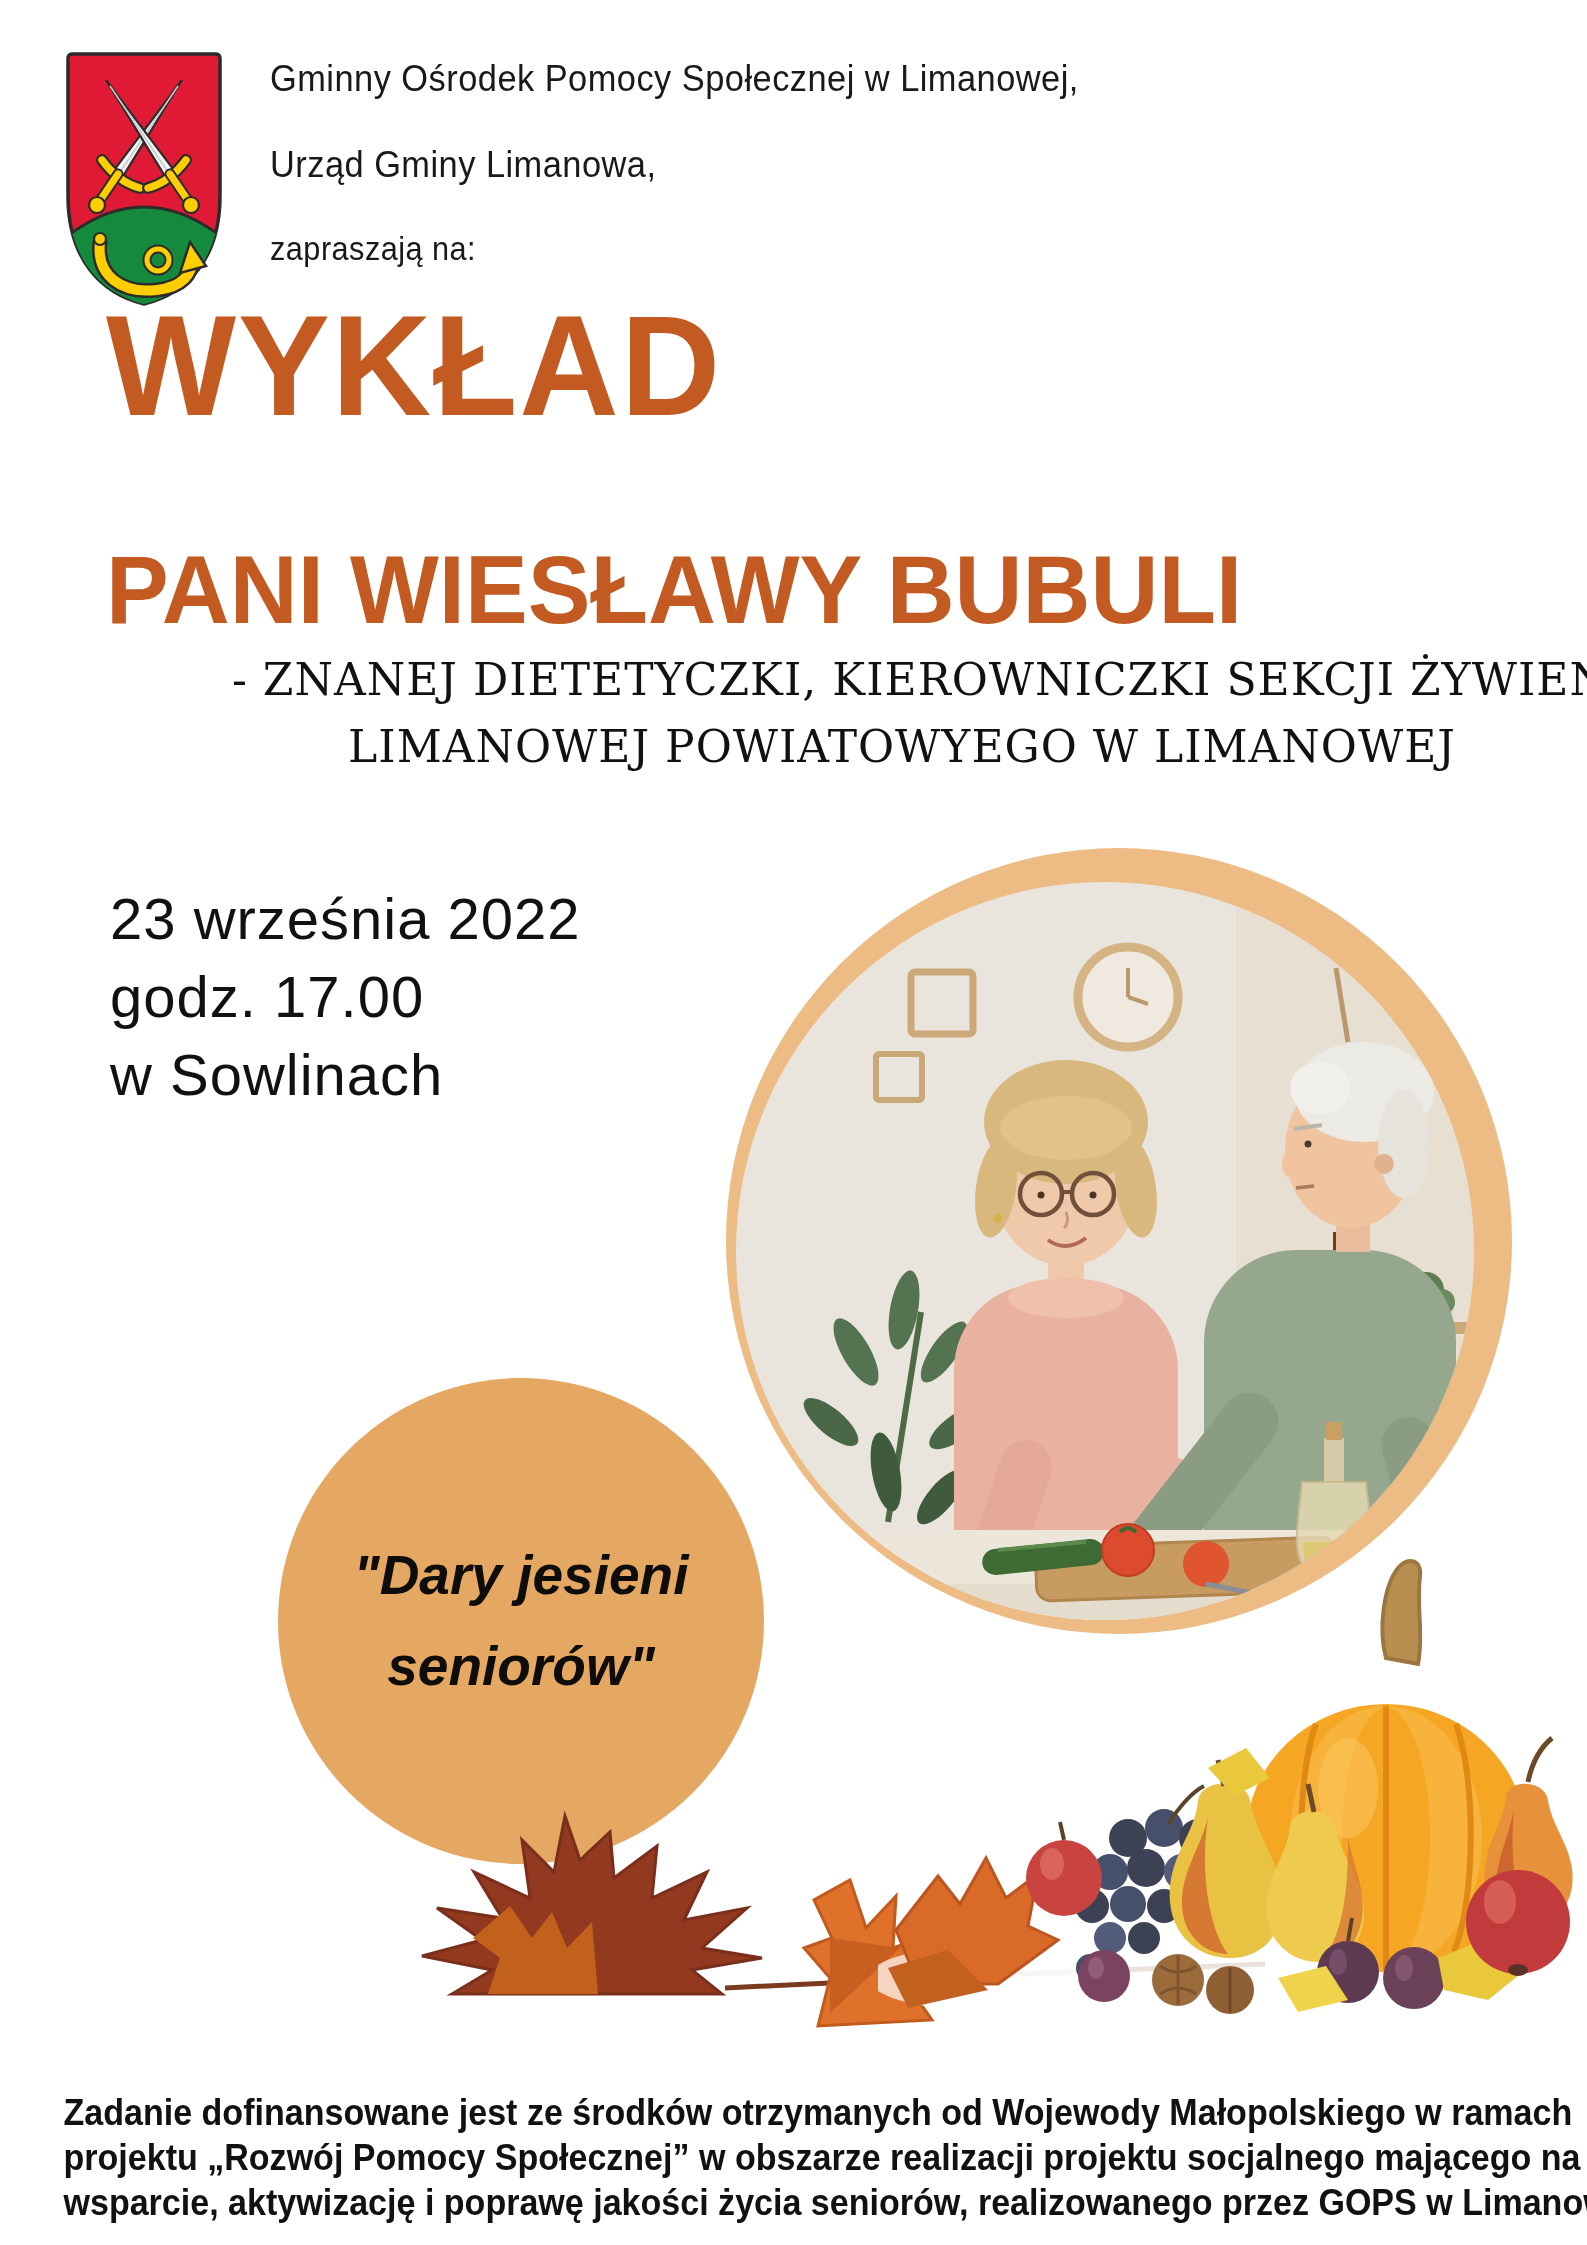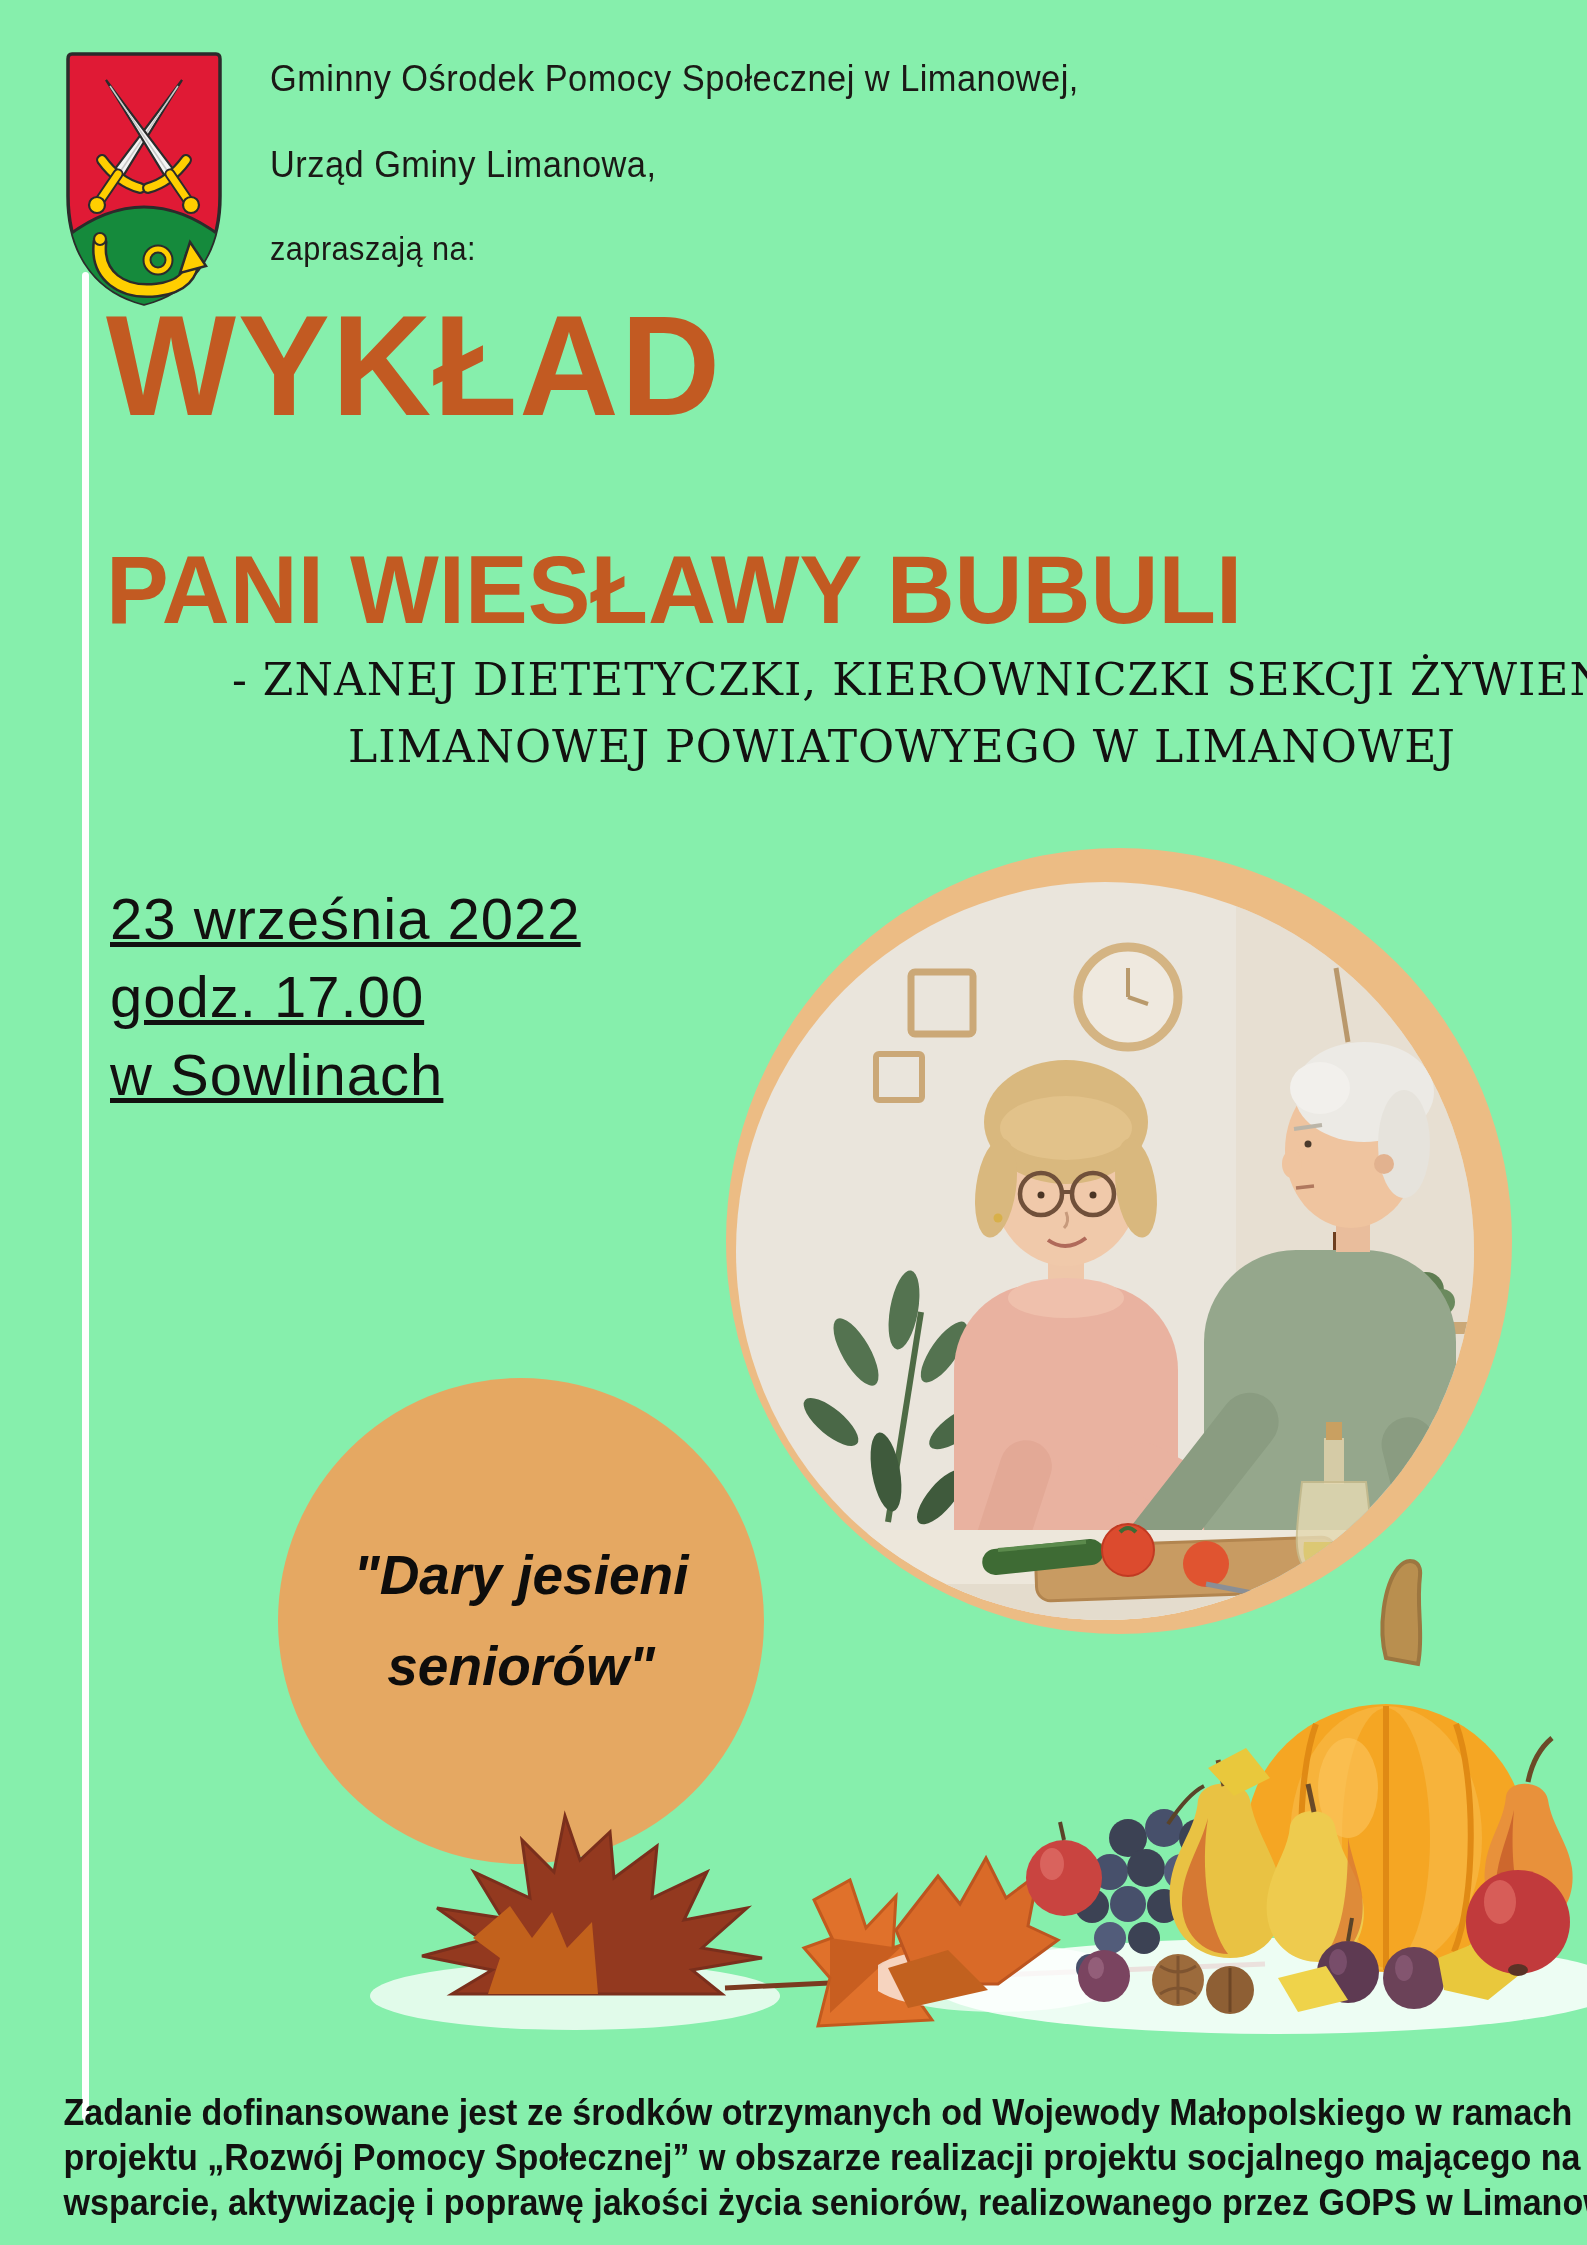--- a/index.html
+++ b/index.html
@@ -1,18 +1,18 @@
 <!DOCTYPE html>
 <html><head>
 <meta charset="utf-8">
 <style>
   html,body{margin:0;padding:0;background:#cfc4b5;}
   .poster{
     position:relative;width:1587px;height:2245px;margin:0 auto;
-    background:#86efac;overflow:hidden;
+    background:#ffffff;overflow:hidden;
     font-family:"Liberation Sans",sans-serif;color:#171513;
   }
   .abs{position:absolute;}
   
   .vline{left:82px;top:272px;width:7px;height:1848px;background:#ffffff;border-radius:4px;}
   
   .crest{left:62px;top:46px;width:164px;height:264px;}
   
   .hline{left:270px;transform:scaleX(0.93);transform-origin:left top;white-space:nowrap;
          font-size:37px;font-weight:400;letter-spacing:0.5px;color:#1b1916;}
@@ -20,21 +20,21 @@
   
   .title-main{left:106px;top:284px;font-size:142px;font-weight:800;color:#C25A22;
               letter-spacing:2px;transform:scaleX(0.97);transform-origin:left top;white-space:nowrap;}
   .title-sub{left:106px;top:534px;font-size:97px;font-weight:800;color:#C25A22;
              letter-spacing:0px;transform:scaleX(0.97);transform-origin:left top;white-space:nowrap;}
   .desc{left:232px;top:646px;width:1340px;text-align:center;
         font-family:"DejaVu Serif","Liberation Serif",serif;font-size:44px;line-height:67px;
         color:#131110;letter-spacing:1px;white-space:nowrap;}
   
   .event{left:110px;top:880px;font-size:58px;line-height:78px;letter-spacing:1px;
-         color:#121110;white-space:nowrap;text-decoration:underline;}
+         color:#121110;white-space:nowrap;}
   
   .quote-circle{left:278px;top:1378px;width:486px;height:486px;border-radius:50%;
                 background:#E5A862;z-index:1;display:flex;flex-direction:column;
                 align-items:center;justify-content:center;text-align:center;}
   .quote-line{font-style:italic;font-weight:600;font-size:55px;line-height:91px;
               color:#0e0d0c;white-space:nowrap;}
   
   .ring{left:726px;top:848px;width:786px;height:786px;border-radius:50%;
         background:#ECBC84;z-index:2;}
   .photo{position:absolute;left:10px;top:34px;width:738px;height:738px;border-radius:50%;

